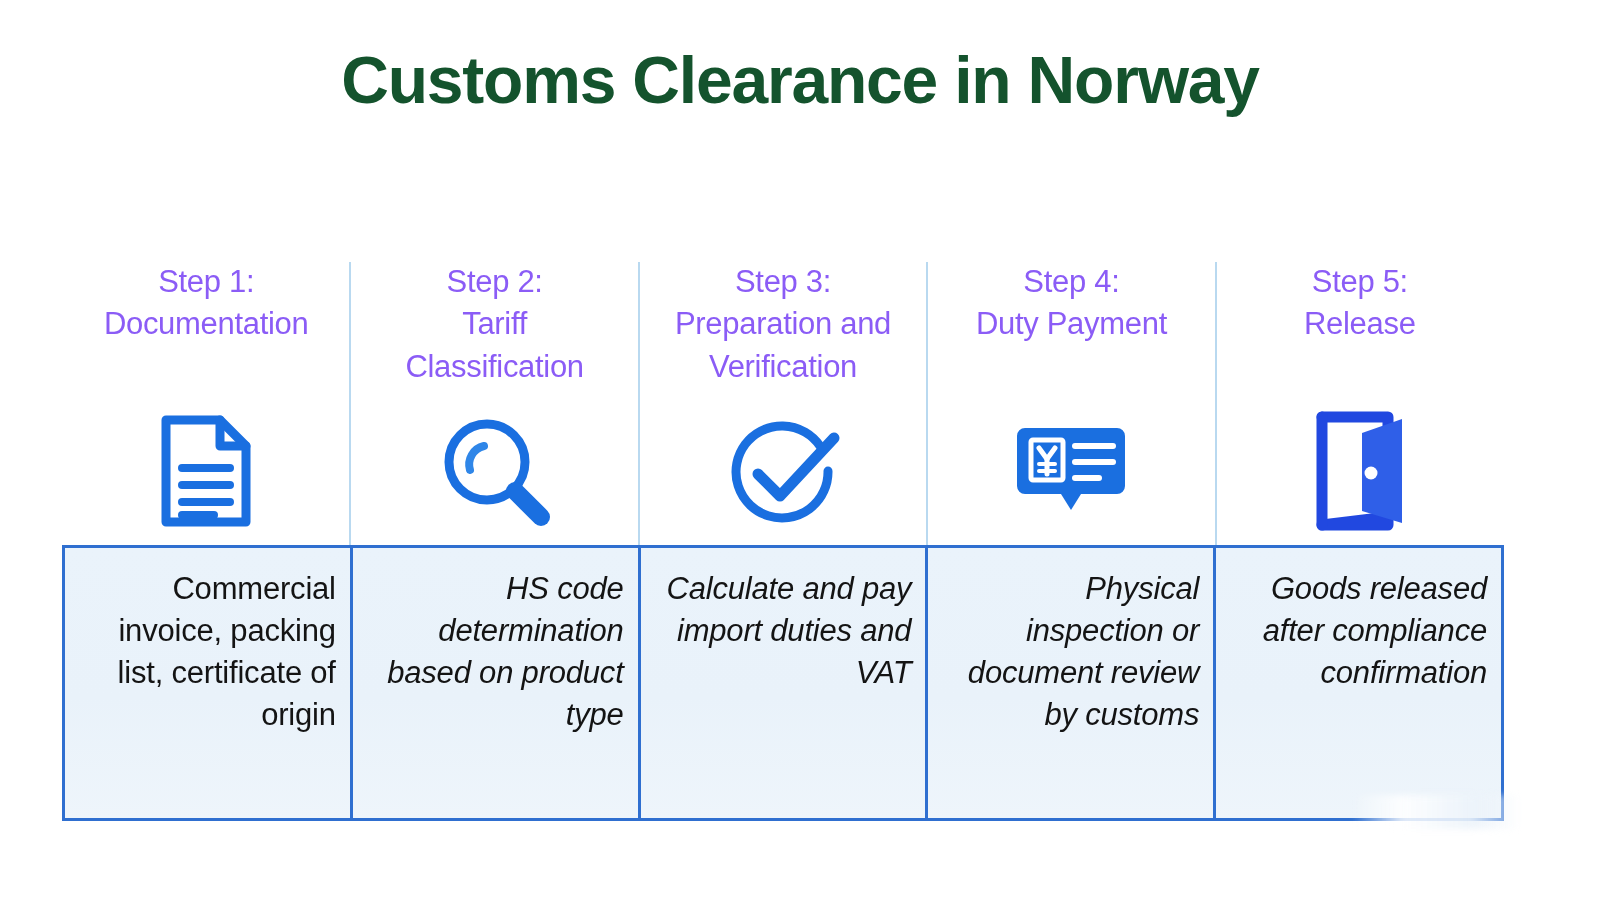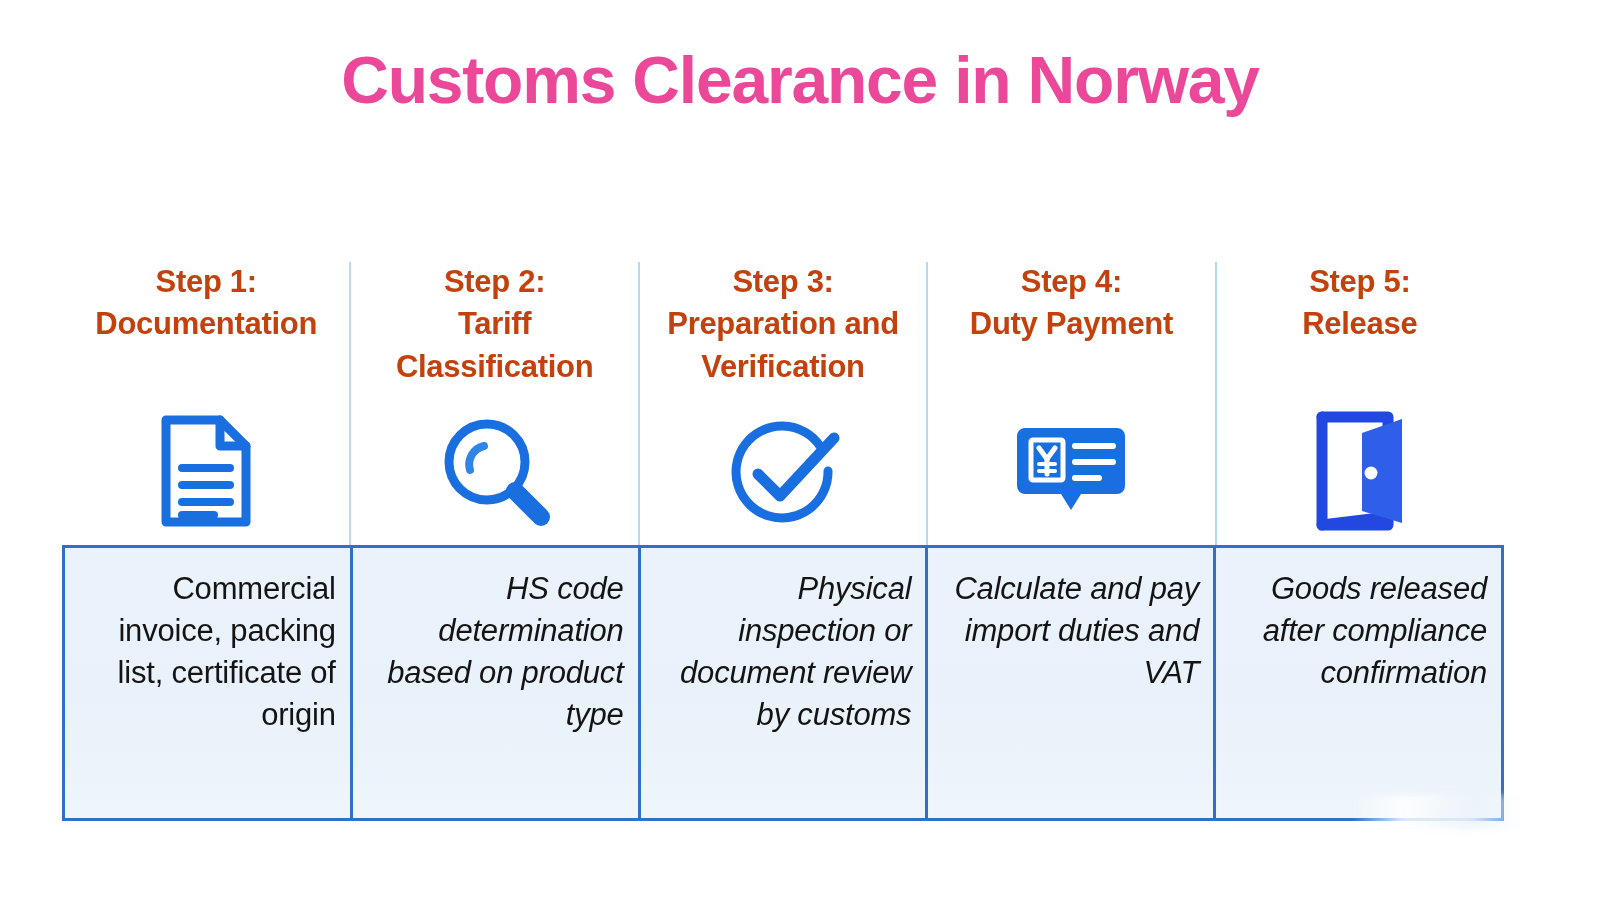--- a/index.html
+++ b/index.html
@@ -14,21 +14,21 @@
 
   
   .title{
     position:absolute;
     left:0;top:42px;width:1600px;
     text-align:center;
     font-size:66px;
     font-weight:bold;
     line-height:1.18;
     letter-spacing:-1.2px;
-    color:#ec4899;
+    color:#14532d;
   }
   .title .l1{display:block;}
   .title .l2{display:block;}
 
   
   .steps{
     position:absolute;
     left:62px;top:255px;
     width:1442px;height:290px;
     display:flex;
@@ -45,23 +45,23 @@
     content:"";
     position:absolute;
     left:-1px;top:7px;
     width:2px;height:283px;
     background:#b9d9f0;
   }
   .step-head{
     margin-top:6px;
     text-align:center;
     font-size:31px;
-    font-weight:bold;
+    font-weight:normal;
     line-height:1.37;
-    color:#c2410c;
+    color:#8b5cf6;
     letter-spacing:-0.3px;
     padding:0 6px;
   }
   .step-icon{
     margin-top:auto;
     margin-bottom:12px;
     height:125px;
     display:flex;
     align-items:center;
     justify-content:center;
@@ -184,25 +184,25 @@
   </div>
 
   <div class="table">
     <div class="cell">
       <div class="cell-text">Commercial invoice, packing list, certificate of origin</div>
     </div>
     <div class="cell">
       <div class="cell-text">HS code determination based on product type</div>
     </div>
     <div class="cell">
+      <div class="cell-text">Calculate and pay import duties and VAT</div>
+    </div>
+    <div class="cell">
       <div class="cell-text">Physical inspection or document review by customs</div>
     </div>
     <div class="cell">
-      <div class="cell-text">Calculate and pay import duties and VAT</div>
-    </div>
-    <div class="cell">
       <div class="cell-text">Goods released after compliance confirmation</div>
     </div>
   </div>
 
   <div class="watermark"></div>
 
 </div>
 
 </body></html>

